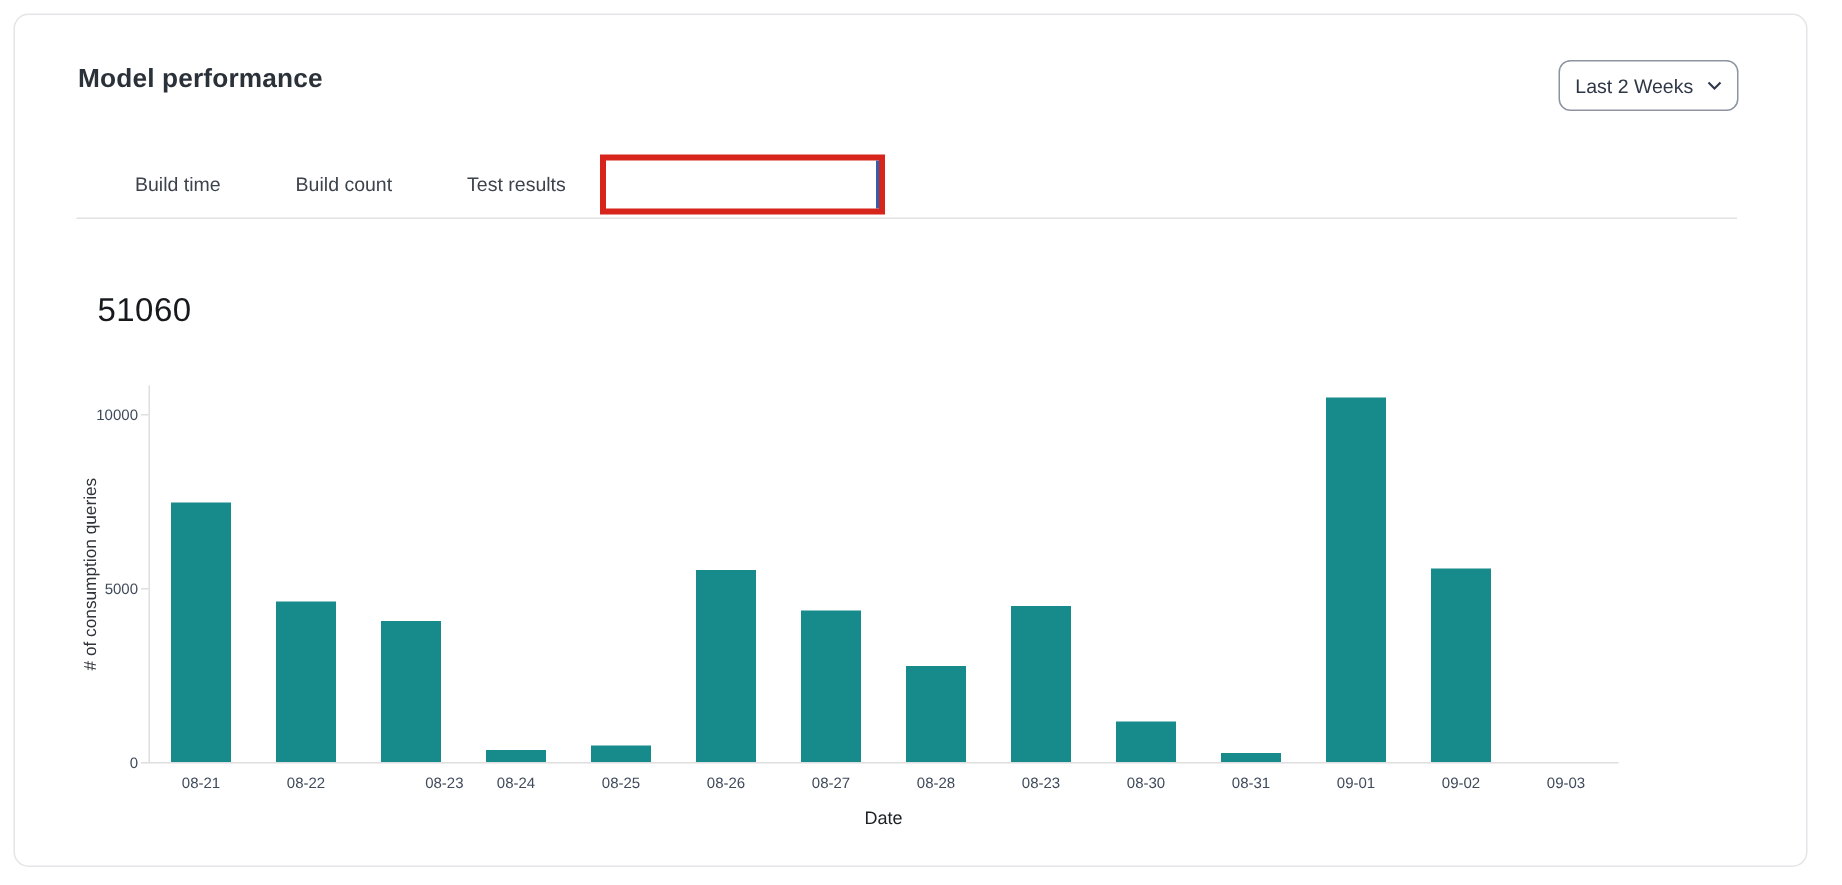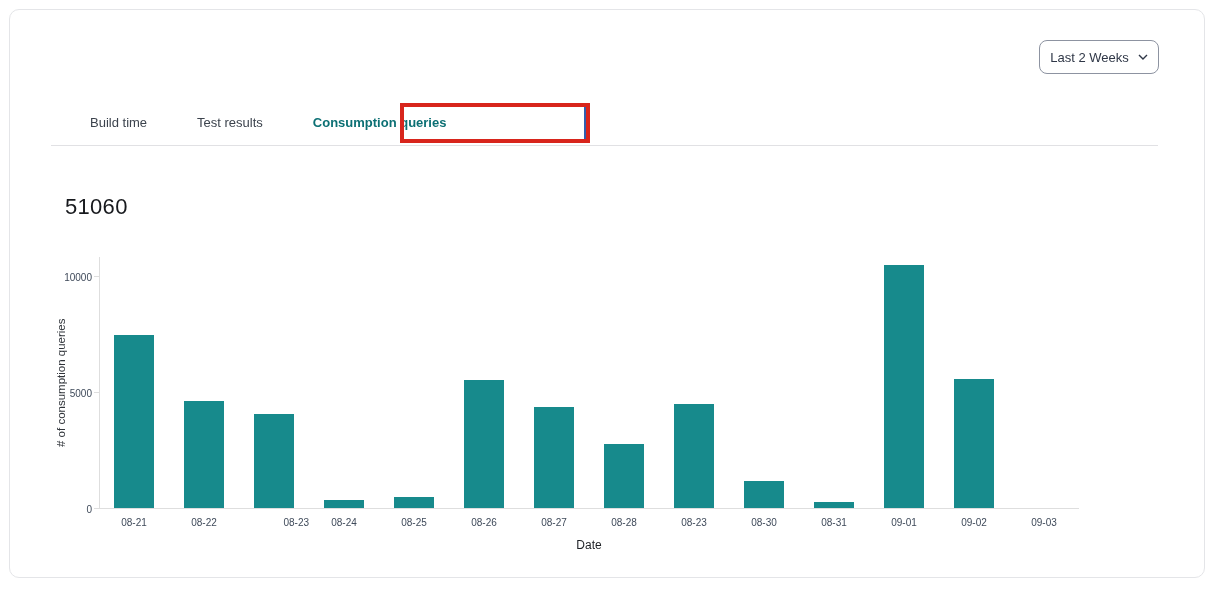--- a/index.html
+++ b/index.html
@@ -49,32 +49,33 @@
     display:flex; align-items:center; justify-content:center;
     font-size:11.5px; color:#30343a; }
   .x-title { position:absolute; left:0; width:100%; top:calc(100% + 29px);
     text-align:center; font-size:12px; color:#1d2025; }
 </style>
 </head>
 <body>
 
 <div class="card">
 
+  <div class="page-title">Model performance</div>
 
   <div class="period-btn">
     <span>Last 2 Weeks</span>
     <svg width="10" height="6" viewBox="0 0 10 6">
       <polyline points="1,1 5,5 9,1" fill="none" stroke="#2f3747" stroke-width="1.4"></polyline>
     </svg>
   </div>
 
   <div class="tabs">
       <div class="tab">Build time</div>
+      <div class="tab">Build count</div>
       <div class="tab">Test results</div>
-      <div class="tab active" style="color: rgb(12, 112, 116);">Consumption queries</div>
     </div>
 
   <div class="annotation-box" id="annotation-box" style="left: 390.156px; top: 93px; width: 189.625px; height: 40px; border-color: rgb(216, 37, 28);">
     <div class="annotation-accent"></div>
   </div>
 
   <div class="metric-value">51060</div>
 
   <div class="plot">
     <div class="y-title"># of consumption queries</div>

